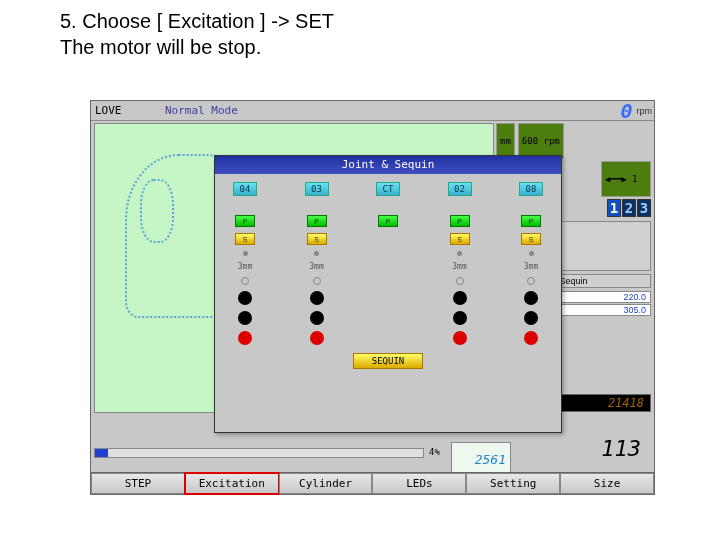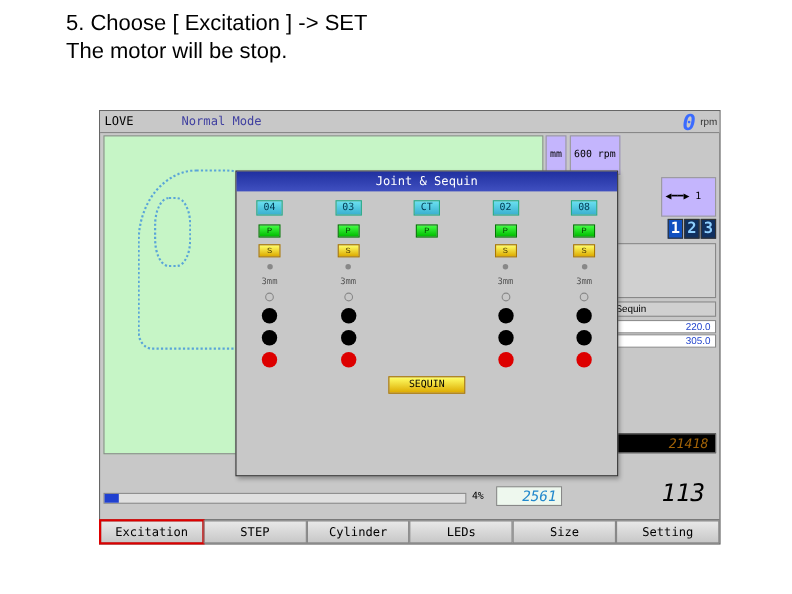--- a/index.html
+++ b/index.html
@@ -13,53 +13,53 @@
   .speed-big { color: #3a6bff; font-size: 20px; font-family: monospace; font-style: italic; font-weight: bold; }
   .rpm { font-size: 9px; color: #333; text-align: center; }
 
   .main { position: absolute; left: 3px; top: 22px; right: 3px; bottom: 50px; }
   .canvas { position: absolute; left: 0; top: 0; width: 400px; height: 290px; background: #c6f5c6; border: 1px solid #888; overflow: hidden; }
   .canvas::before { content:""; position:absolute; left:30px; top:30px; width:130px; height:160px; border:2px dotted #5aa5d8; border-radius:40% 40% 10% 10%; }
   .canvas::after { content:""; position:absolute; left:45px; top:55px; width:30px; height:60px; border:2px dotted #5aa5d8; border-radius:40%; }
 
   .sidepanel { position: absolute; right: 0; top: 0; width: 155px; height: 290px; font-size: 9px; }
   .sp-row { display:flex; align-items:center; gap:3px; margin-bottom:2px; }
-  .sp-field { background:#c4b5fd; border:1px solid #999; padding:17px 3px; font-family:monospace; font-size:9px; height:13px; display:inline-flex; align-items:center; }
+  .sp-field { background:#4d7c0f; border:1px solid #999; padding:17px 3px; font-family:monospace; font-size:9px; height:13px; display:inline-flex; align-items:center; }
   .digits { display:flex; gap:1px; }
   .digit { width:14px; height:18px; background:#103060; color:#8fd0ff; font-family:monospace; font-size:14px; font-weight:bold; display:flex; align-items:center; justify-content:center; border:1px solid #333; }
   .digit.active { background:#1050c0; color:#fff; }
   .ax-table { background:#d0d0d0; border:1px solid #888; padding:2px 3px; font-family:monospace; font-size:9px; line-height:11px; }
   .ax-table .g { color:#0a0; } .ax-table .r { color:#c00; } .ax-table .o { color:#c80; }
   .seq-lbl { background:#d0d0d0; border:1px solid #888; text-align:center; padding:1px; font-size:9px; }
   .xy { background:#d0d0d0; border:1px solid #888; font-family:monospace; display:flex; }
   .xy span:first-child { width:14px; text-align:center; background:#c0c0c0; border-right:1px solid #999; }
   .xy .v { flex:1; text-align:right; padding:0 4px; background:#fff; color:#24c; }
   .numlist { font-family:monospace; font-size:9px; color:#333; line-height:11px; padding:2px 4px; }
   .aginfo { display:flex; gap:3px; align-items:center; }
   .thumb { width:18px; height:18px; background:linear-gradient(#468,#246); border:1px solid #333; }
   .aglines { font-family:monospace; font-size:8px; line-height:9px; }
   .count-box { background:#000; color:#a16207; font-family:monospace; font-size:12px; text-align:right; padding:1px 6px; border:1px solid #666; font-style:italic; }
 
   .bottom-status { position:absolute; left:3px; right:3px; bottom:30px; height:34px; }
   .prog-outer { position:absolute; left:0; top:18px; width:330px; height:10px; background:#e0e0e0; border:1px solid #888; }
   .prog-inner { height:100%; background:#2040d0; }
   .prog-txt { position:absolute; left:335px; top:17px; font-size:9px; font-family:monospace; }
-  .step-box { position:absolute; right:140px; top:12px; width:60px; height:18px; background:#eef8ee; border:1px solid #888; color:#28c; font-family:monospace; font-size:13px; font-style:italic; display:flex; align-items:center; justify-content:flex-end; padding:0 4px; }
+  .step-box { position:absolute; right:140px; top:12px; width:60px; height:18px; background:#eef8ee; border:1px solid #888; color:#28c; font-family:monospace; font-size:13px; font-style:italic; display:flex; align-items:center; justify-content:flex-end; padding:16px 4px; }
   .big-num { position:absolute; right:10px; top:6px; font-family:monospace; font-size:22px; font-style:italic; }
 
   .tabbar { position:absolute; left:0; right:0; bottom:0; height:22px; display:flex; border-top:1px solid #666; }
   .tab { flex:1; background:linear-gradient(#e8e8e8,#c8c8c8); border:1px solid #888; display:flex; align-items:center; justify-content:center; font-size:11px; font-family:monospace; }
   .tab.hl { outline:2px solid #d00; outline-offset:-1px; }
 
   
   .popup { position:absolute; left:120px; top:32px; width:348px; height:278px; background:#c8c8c8; border:1px solid #333; box-shadow:2px 2px 4px rgba(0,0,0,.3); }
   .popup-title { height:18px; background:linear-gradient(#2030a0,#4050c0); color:#fff; font-size:11px; text-align:center; line-height:18px; font-family:monospace; }
   .popup-body { padding:8px 18px; }
   .hdr-row, .grn-row, .yel-row, .dot-row, .mm-row, .dot2-row, .circ-row { display:flex; justify-content:space-between; align-items:center; margin-bottom:6px; }
-  .hdr-row { margin-bottom:8px; }
+  .hdr-row { margin-bottom:19px; }
   .col-hdr { width:24px; height:14px; background:linear-gradient(#6ae0f0,#3ab0d0); color:#003850; font-family:monospace; font-size:9px; display:flex; align-items:center; justify-content:center; border:1px solid #2a8; }
   .col-hdr.ct { width:24px; }
   .slot4 { width:24px; display:flex; justify-content:center; }
   .slot-gap { width:24px; }
   .grn-btn { width:20px; height:12px; background:linear-gradient(#4f4,#0b0); border:1px solid #070; font-size:7px; color:#030; display:flex; align-items:center; justify-content:center; }
   .yel-btn { width:20px; height:12px; background:linear-gradient(#ff6,#da0); border:1px solid #a70; font-size:7px; color:#430; display:flex; align-items:center; justify-content:center; }
   .dot { width:5px; height:5px; border-radius:50%; background:#888; }
   .mm-txt { font-size:8px; font-family:monospace; color:#555; width:24px; text-align:center; }
   .ring { width:8px; height:8px; border:1px solid #888; border-radius:50%; }
   .circle { width:14px; height:14px; border-radius:50%; }
@@ -265,20 +265,20 @@
   <div class="bottom-status">
     <div class="prog-outer">
       <div class="prog-inner" style="width:4%"></div>
     </div>
     <span class="prog-txt">4%</span>
     <div class="step-box">2561</div>
     <div class="big-num">113</div>
   </div>
 
   <div class="tabbar">
+    <div class="tab">STEP</div>
     <div class="tab hl">Excitation</div>
-    <div class="tab">STEP</div>
     <div class="tab">Cylinder</div>
     <div class="tab">LEDs</div>
+    <div class="tab">Setting</div>
     <div class="tab">Size</div>
-    <div class="tab">Setting</div>
   </div>
 </div>
 
 </body></html>

